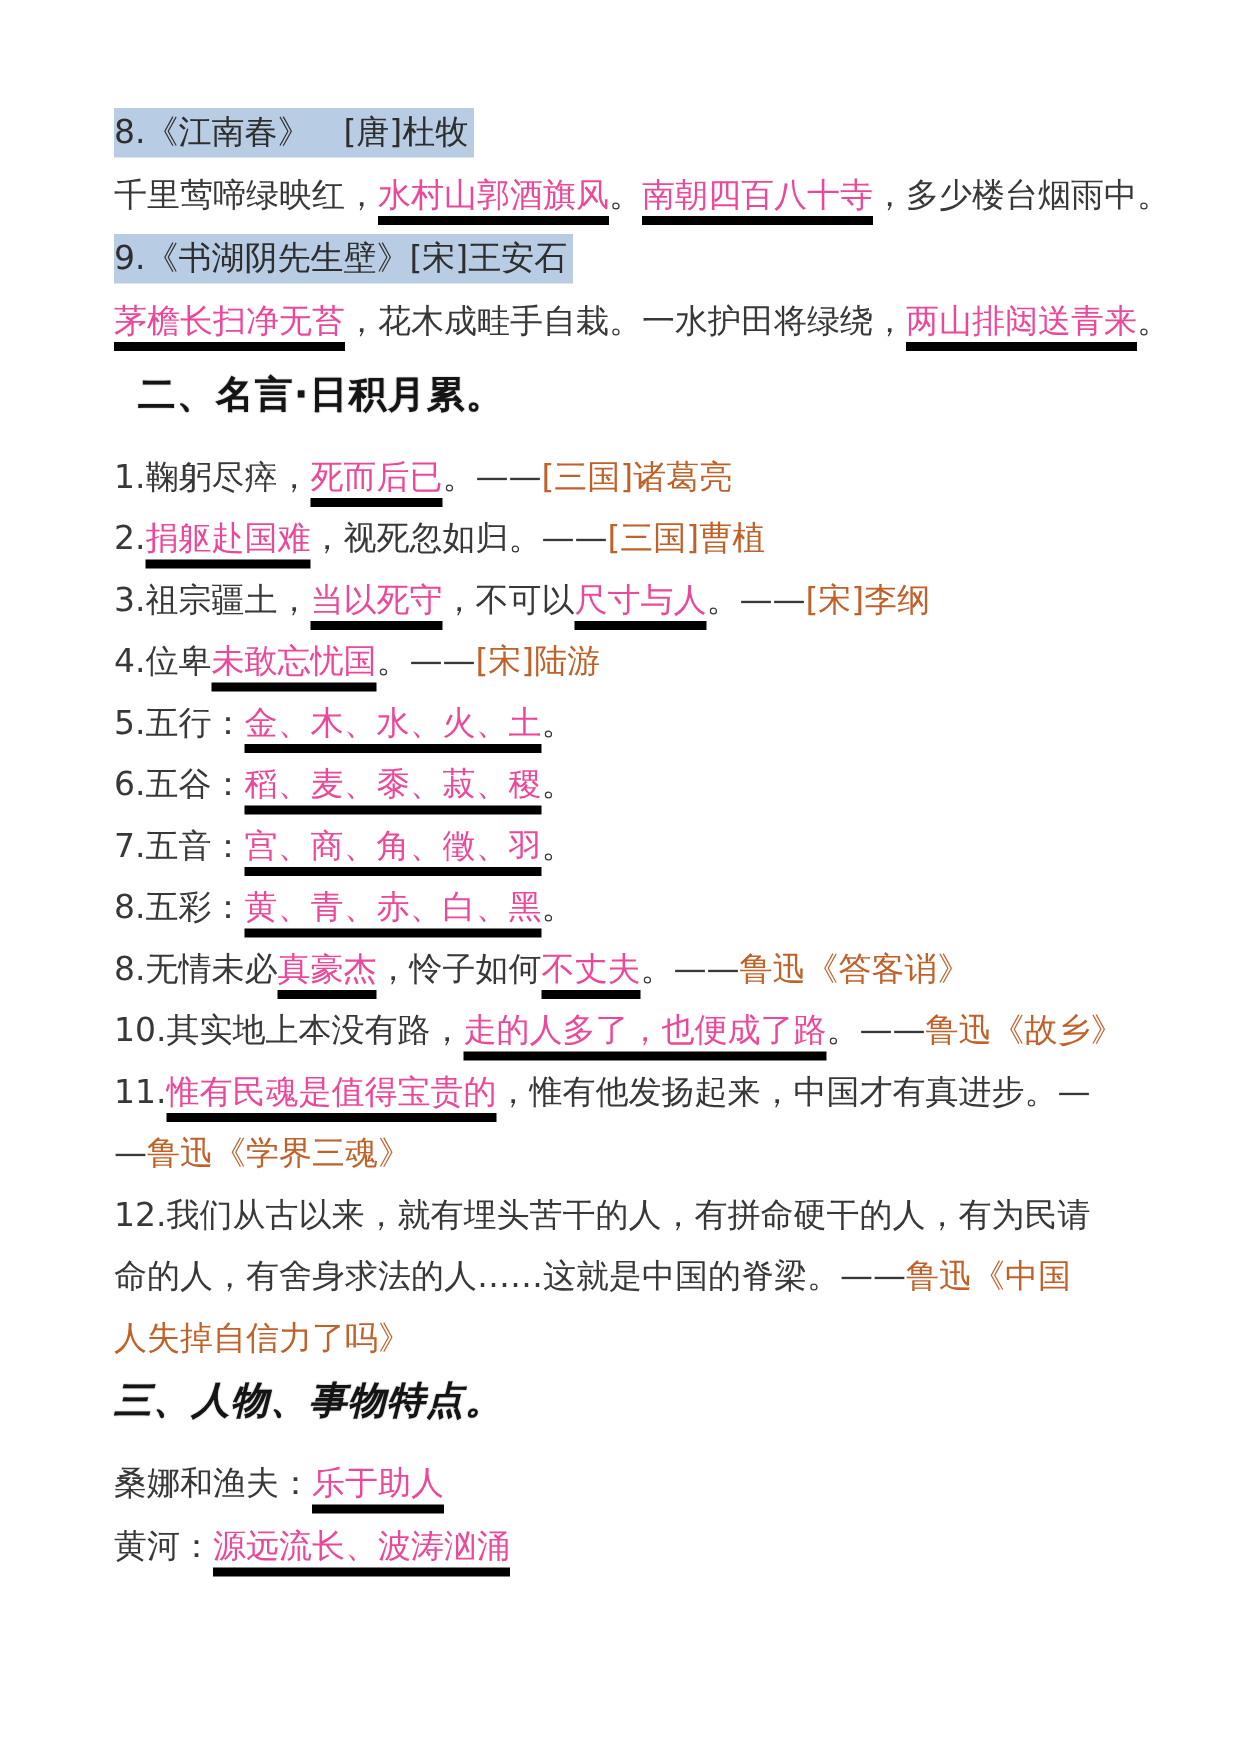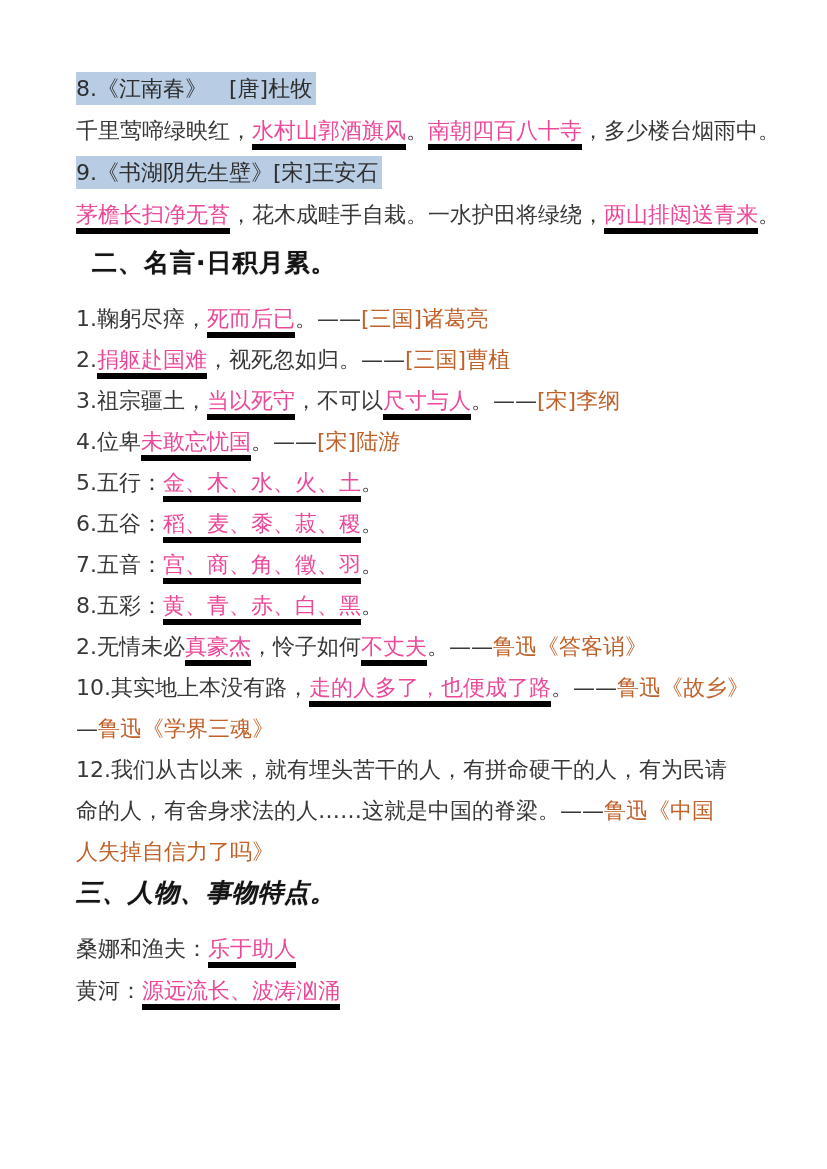--- a/index.html
+++ b/index.html
@@ -59,23 +59,24 @@
   <div class="heading heading-2">二、名言·日积月累。</div>
 
   <div class="line qline"><span>1.鞠躬尽瘁，</span><span class="ou">死而后已</span><span>。——</span><span class="ou"></span><span></span><span class="o">[三国]诸葛亮</span></div>
   <div class="line qline"><span>2.</span><span class="ou">捐躯赴国难</span><span>，视死忽如归。——</span><span class="ou"></span><span></span><span class="o">[三国]曹植</span></div>
   <div class="line qline"><span>3.祖宗疆土，</span><span class="ou">当以死守</span><span>，不可以</span><span class="ou">尺寸与人</span><span>。——</span><span class="o">[宋]李纲</span></div>
   <div class="line qline"><span>4.位卑</span><span class="ou">未敢忘忧国</span><span>。——</span><span class="ou"></span><span></span><span class="o">[宋]陆游</span></div>
   <div class="line qline"><span>5.五行：</span><span class="ou">金、木、水、火、土</span><span>。</span><span class="ou"></span><span></span><span class="o"></span></div>
   <div class="line qline"><span>6.五谷：</span><span class="ou">稻、麦、黍、菽、稷</span><span>。</span><span class="ou"></span><span></span><span class="o"></span></div>
   <div class="line qline"><span>7.五音：</span><span class="ou">宫、商、角、徵、羽</span><span>。</span><span class="ou"></span><span></span><span class="o"></span></div>
   <div class="line qline"><span>8.五彩：</span><span class="ou">黄、青、赤、白、黑</span><span>。</span><span class="ou"></span><span></span><span class="o"></span></div>
-  <div class="line qline"><span>2.无情未必</span><span class="ou">真豪杰</span><span>，怜子如何</span><span class="ou">不丈夫</span><span>。——</span><span class="o">鲁迅《答客诮》</span></div>
+  <div class="line qline"><span>8.无情未必</span><span class="ou">真豪杰</span><span>，怜子如何</span><span class="ou">不丈夫</span><span>。——</span><span class="o">鲁迅《答客诮》</span></div>
   <div class="line qline"><span>10.其实地上本没有路，</span><span class="ou">走的人多了，也便成了路</span><span>。——</span><span class="ou"></span><span></span><span class="o">鲁迅《故乡》</span></div>
 
+  <div class="line qline"><span>11.</span><span class="ou">惟有民魂是值得宝贵的</span><span>，惟有他发扬起来，中国才有真进步。—</span></div>
   <div class="line qline"><span>—</span><span class="o">鲁迅《学界三魂》</span></div>
 
   <div class="line qline"><span>12.我们从古以来，就有埋头苦干的人，有拼命硬干的人，有为民请</span></div>
   <div class="line qline"><span>命的人，有舍身求法的人……这就是中国的脊梁。——</span><span class="o">鲁迅《中国</span></div>
   <div class="line qline"><span class="o">人失掉自信力了吗》</span></div>
 
   <div class="heading heading-3">三、人物、事物特点。</div>
 
   <div class="line"><span>桑娜和渔夫：</span><span class="ou">乐于助人</span></div>
   <div class="line"><span>黄河：</span><span class="ou">源远流长、波涛汹涌</span></div>

